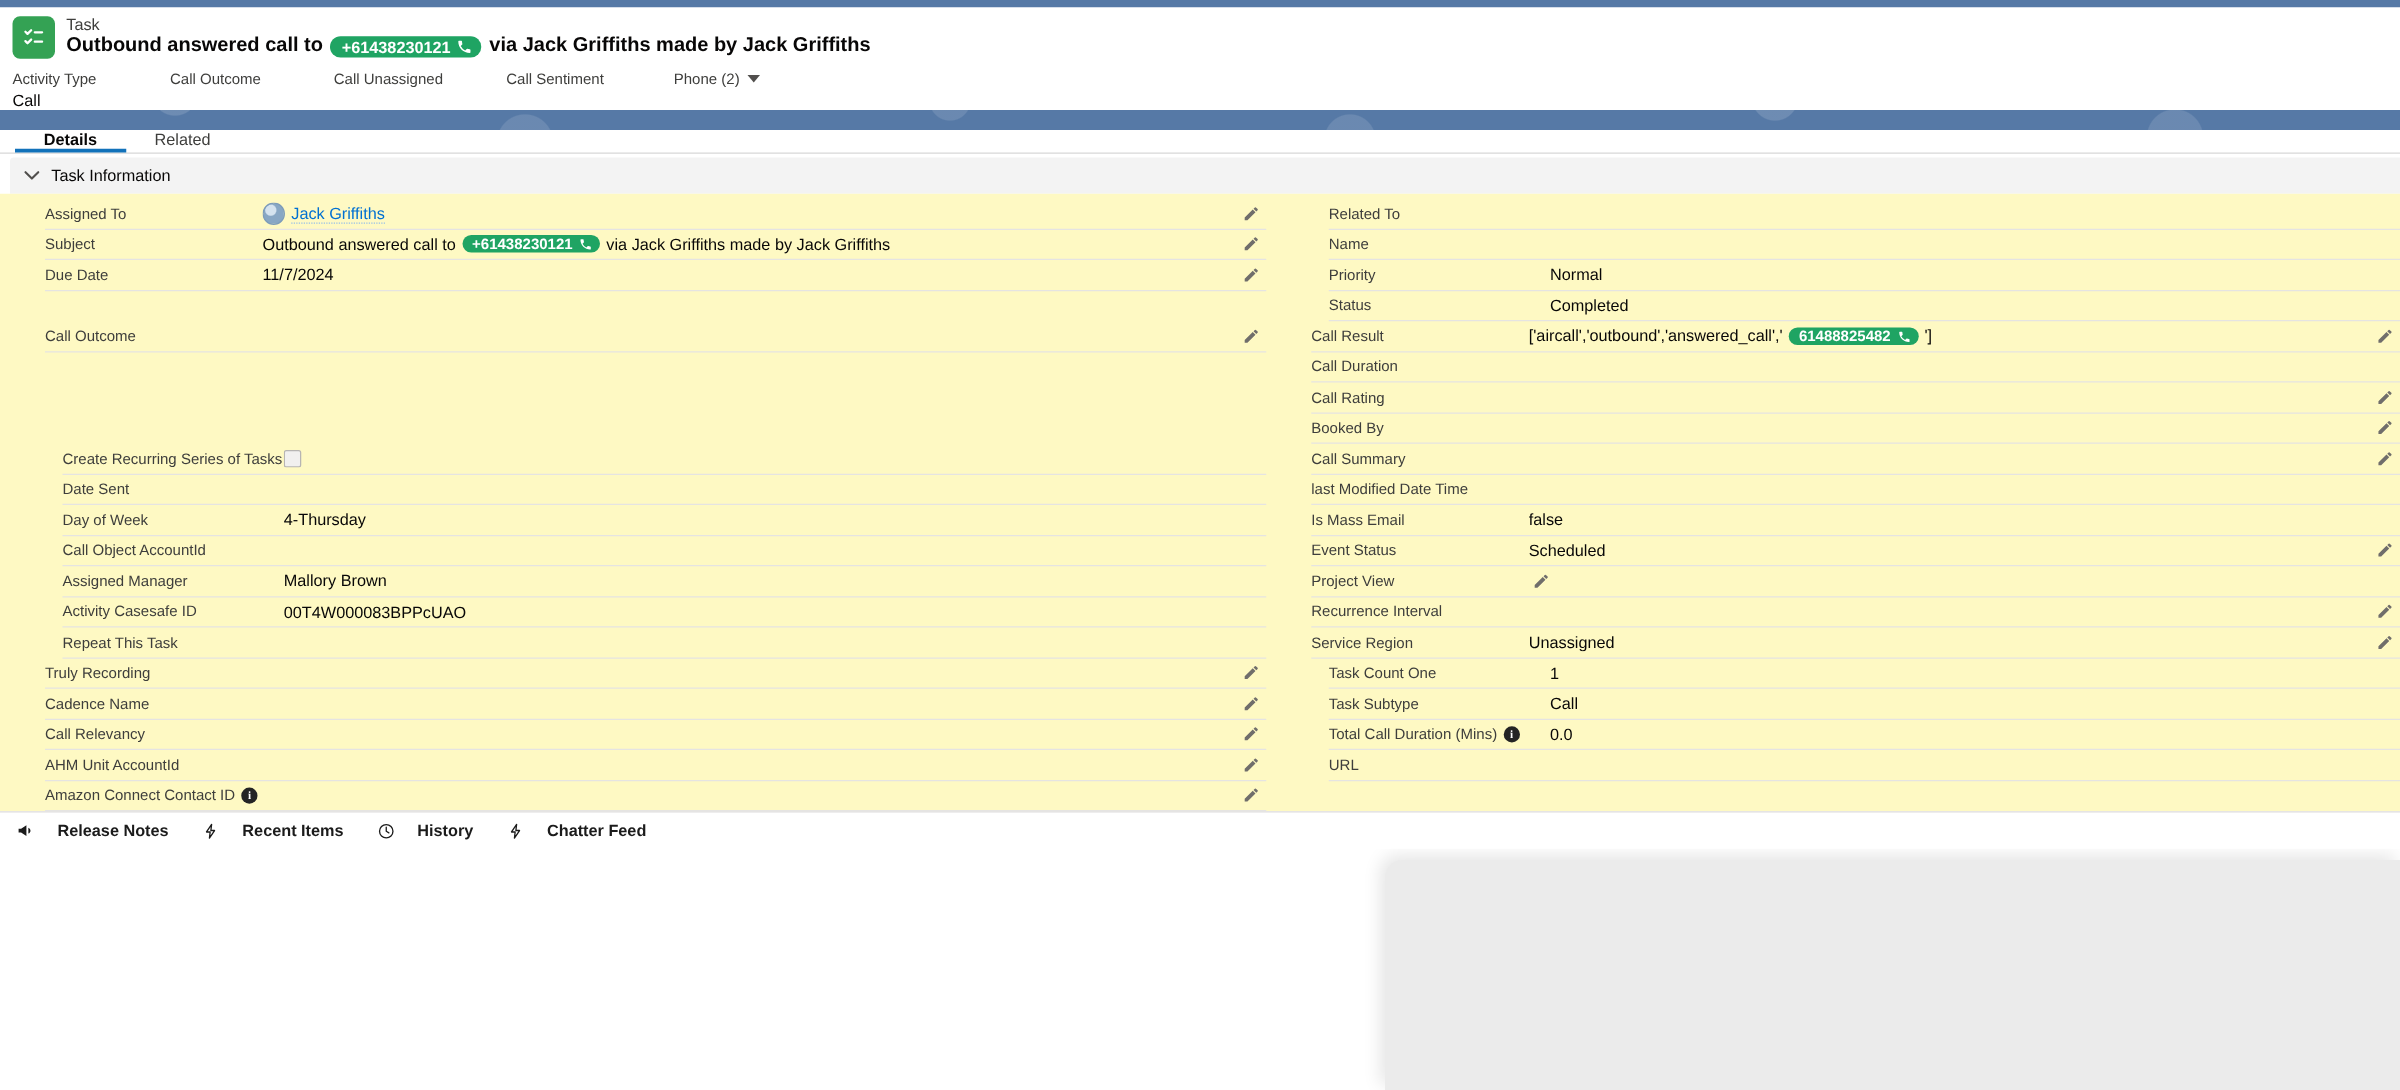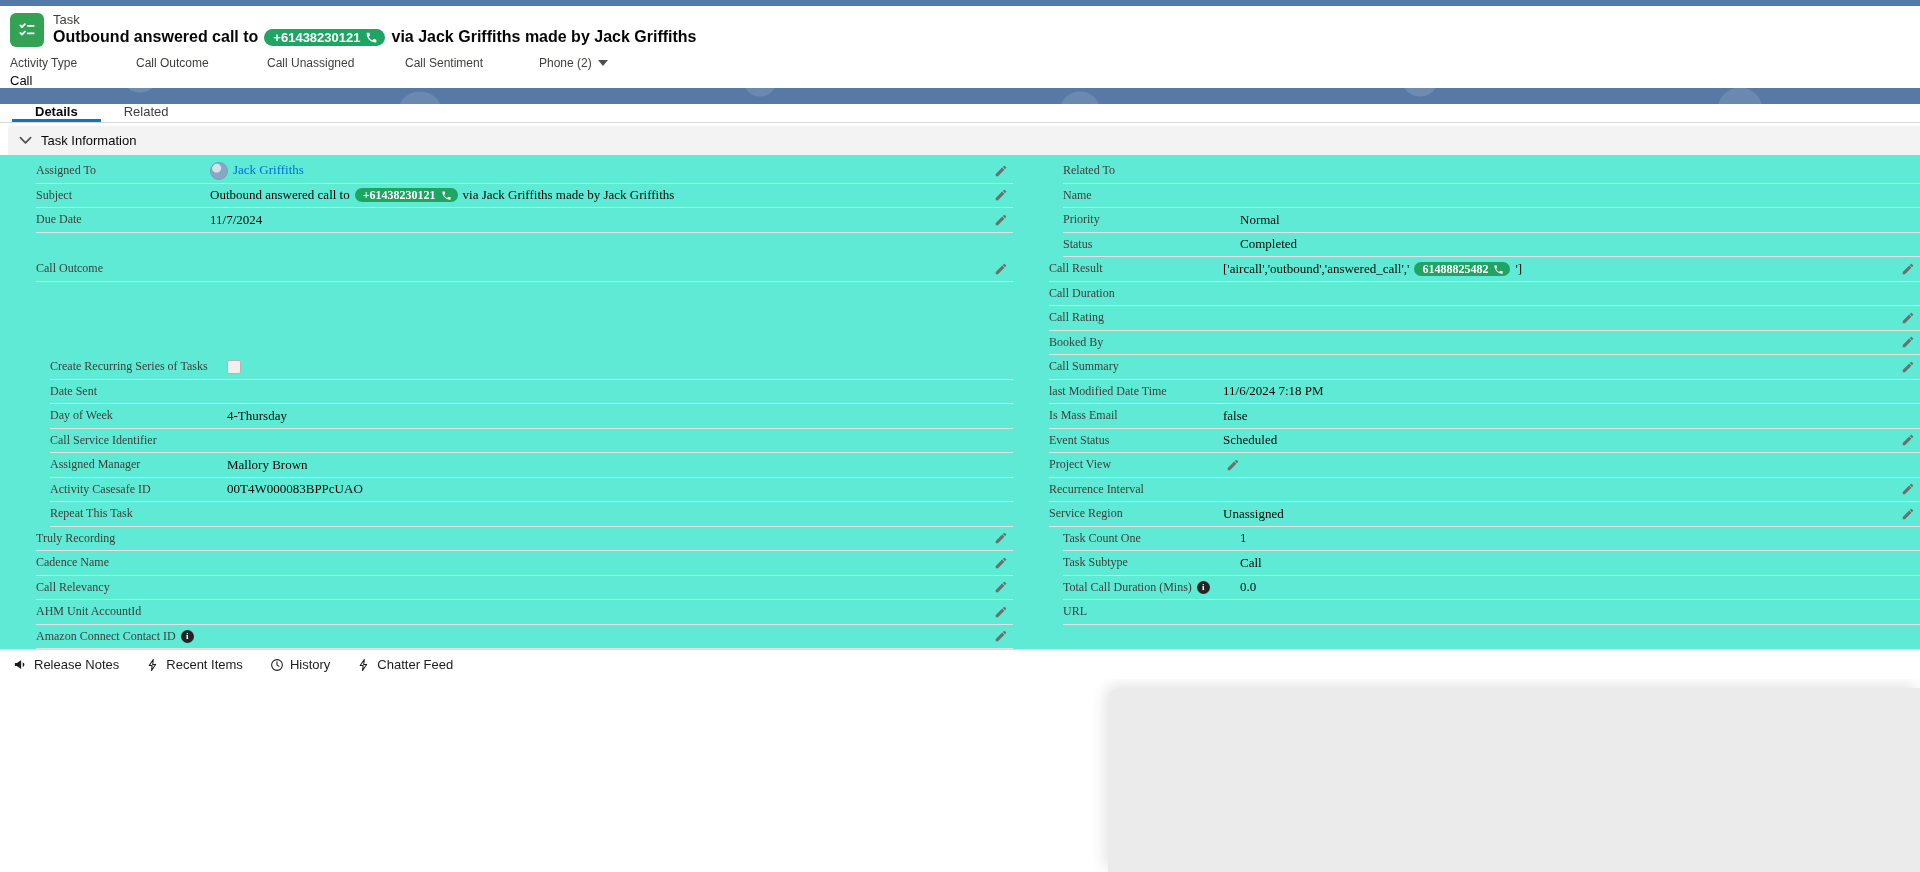--- a/index.html
+++ b/index.html
@@ -49,21 +49,21 @@
          cursor: pointer; border-bottom: 3px solid transparent; }
   .tab.active { font-weight: bold; color: #080707; border-bottom-color: #1272ba; }
 
   
   .section-header { margin: 3px 0 0 8px; height: 29px; background: #f3f3f3; border-radius: 3px 0 0 0;
                     display: flex; align-items: center; gap: 9px; padding-left: 11px; }
   .section-title { font-size: 13px; color: #080707; }
   .chev-btn { background: none; border: none; cursor: pointer; display: flex; align-items: center; padding: 0; }
 
   
-  .grid { display: grid; grid-template-columns: 1013px 1fr; grid-auto-rows: 24.5px; padding-top: 4px; background: #5eead4; font-family: Liberation Serif, serif; }
+  .grid { display: grid; grid-template-columns: 1013px 1fr; grid-auto-rows: 24.5px; padding-top: 4px; background: #fef9c3; }
   .cell { display: flex; align-items: center; border-bottom: 1px solid #e5e4e2; min-width: 0; }
   .cell.left  { margin-left: 36px; }
   .cell.right { margin-left: 50px; }
   .cell.empty { border-bottom: none; }
   .flabel { flex: none; width: 174px; font-size: 12px; color: #3e3e3c; white-space: nowrap;
             display: flex; align-items: center; gap: 5px; }
   .cell.right .flabel { width: 177px; }
   .fvalue { flex: 1; min-width: 0; font-size: 13px; color: #080707; white-space: nowrap;
             display: flex; align-items: center; gap: 5px; overflow: hidden; }
   .edit { flex: none; background: none; border: none; cursor: pointer; width: 20px; height: 18px;
@@ -74,21 +74,21 @@
   .link { color: #0070d2; text-decoration: none; border-bottom: 1px dotted #96c0e8; cursor: pointer; }
   .checkbox { width: 14px; height: 14px; border: 1px solid #b7b5b3; border-radius: 2px; background: #f1f0ef; cursor: pointer; }
   .info-icon { flex: none; width: 13px; height: 13px; border-radius: 50%; background: #242424; color: #fff;
                font-size: 9px; font-weight: bold; display: inline-flex; align-items: center; justify-content: center;
                font-family: "Liberation Serif", serif; cursor: pointer; }
   .info-icon::after { content: "i"; }
 
   
   .footer { height: 30px; background: #fff; border-top: 1px solid #dddcdb; display: flex; align-items: center;
             gap: 27px; padding-left: 13px; position: relative; z-index: 2; }
-  .fitem { display: flex; align-items: center; gap: 6px; font-size: 13px; font-weight: 400; color: #1b1b1b; cursor: pointer; }
+  .fitem { display: flex; align-items: center; gap: 18px; font-size: 13px; font-weight: 700; color: #1b1b1b; cursor: pointer; }
   .fitem svg { display: block; }
 
   .bottom-panel { position: absolute; right: 0; bottom: 0; width: 812px; height: 184px; background: #ebebeb;
                   border-top-left-radius: 14px; box-shadow: -4px -4px 14px rgba(0,0,0,.10); z-index: 1; }
 </style>
 </head>
 <body>
 
 <div class="top-strip"></div>
 
@@ -281,32 +281,31 @@
           <path d="M3 17.25V21h3.75L17.81 9.94l-3.75-3.75L3 17.25zM20.71 7.04a1 1 0 0 0 0-1.41l-2.34-2.34a1 1 0 0 0-1.41 0l-1.83 1.83 3.75 3.75 1.83-1.83z"></path>
         </svg>
       </button>
     </div>
     <div class="cell right">
       <span class="flabel">Date Sent</span>
       <span class="fvalue"></span>
     </div>
     <div class="cell left">
       <span class="flabel">last Modified Date Time</span>
-      <span class="fvalue">11/6/2024 7:18 PM</span>
     </div>
     <div class="cell right">
       <span class="flabel">Day of Week</span>
       <span class="fvalue">4-Thursday</span>
     </div>
     <div class="cell left">
       <span class="flabel">Is Mass Email</span>
       <span class="fvalue">false</span>
     </div>
     <div class="cell right">
-      <span class="flabel">Call Service Identifier</span>
+      <span class="flabel">Call Object AccountId</span>
       <span class="fvalue"></span>
     </div>
     <div class="cell left">
       <span class="flabel">Event Status</span>
       <span class="fvalue">Scheduled</span>
       <button class="edit">
         <svg width="14" height="14" viewBox="0 0 24 24" fill="#706e6b">
           <path d="M3 17.25V21h3.75L17.81 9.94l-3.75-3.75L3 17.25zM20.71 7.04a1 1 0 0 0 0-1.41l-2.34-2.34a1 1 0 0 0-1.41 0l-1.83 1.83 3.75 3.75 1.83-1.83z"></path>
         </svg>
       </button>

